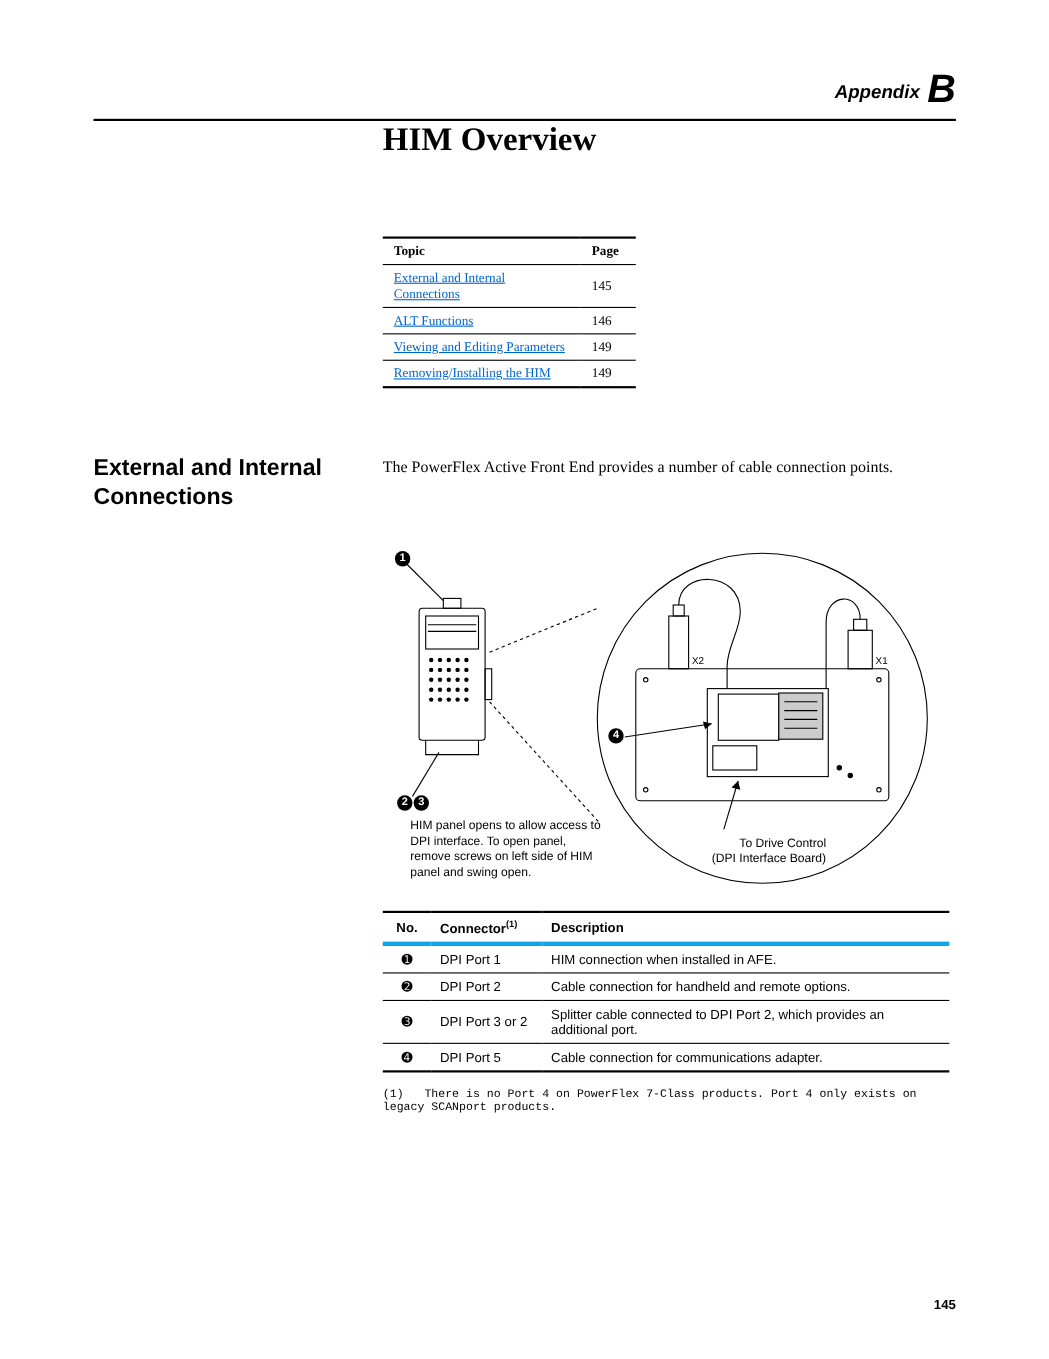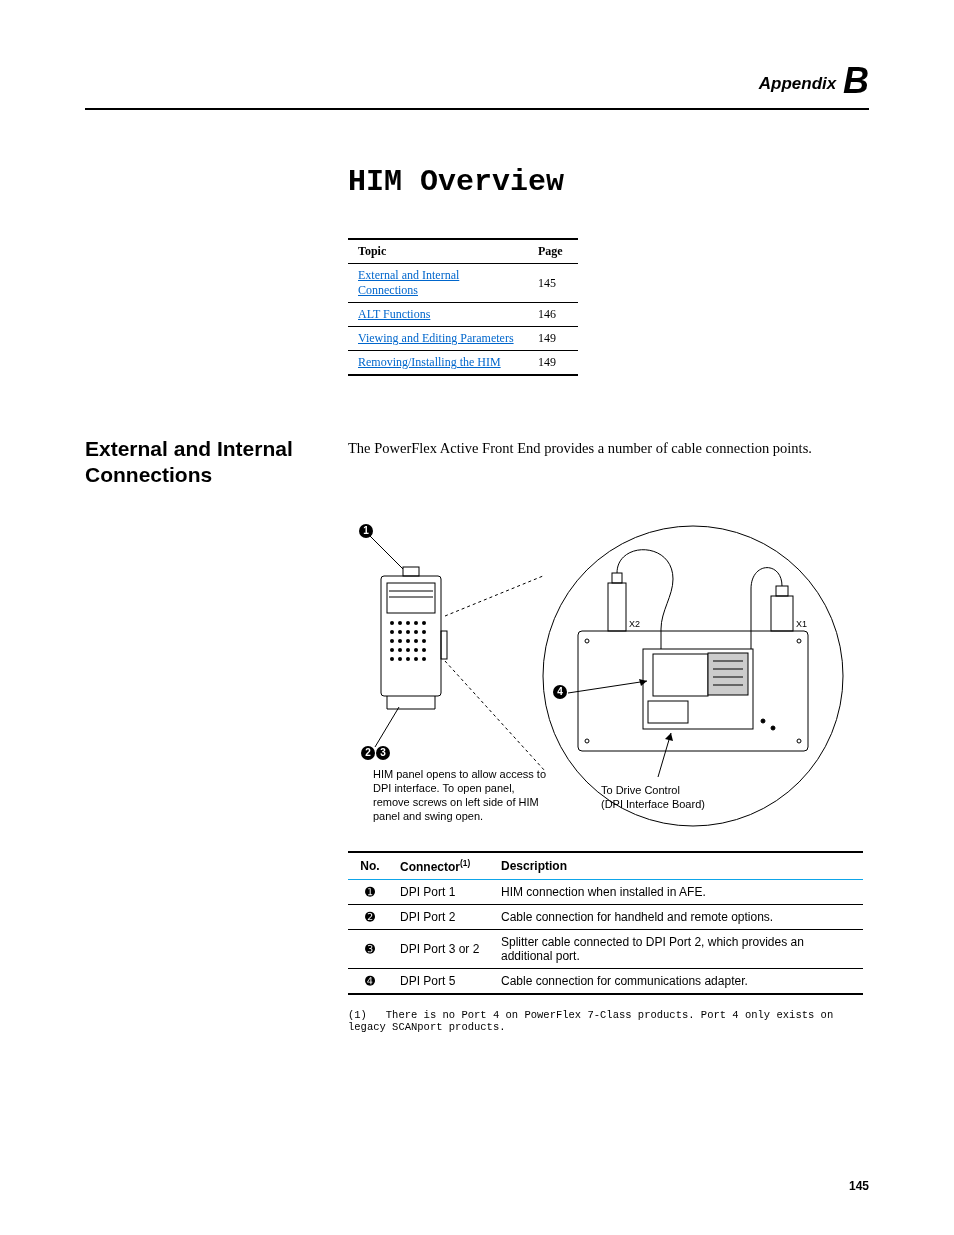--- a/index.html
+++ b/index.html
@@ -20,34 +20,33 @@
     position: relative;
   }
   .appendix-header {
     text-align: right;
     font-family: Arial, Helvetica, sans-serif;
     font-weight: bold;
     font-style: italic;
     font-size: 17px;
     border-bottom: 2px solid #000;
     padding-bottom: 6px;
-    margin-bottom: 55px;
   }
   .appendix-header .letter {
     font-size: 36px;
     font-style: italic;
     vertical-align: -4px;
     margin-left: 2px;
   }
   .main-title {
-    font-family: Liberation Mono, monospace;
+    font-family: Liberation Serif, serif;
     font-weight: bold;
     font-size: 30px;
     margin-left: 263px;
-    margin-bottom: 39px;
+    margin-bottom: 71px;
   }
   .toc-table {
     margin-left: 263px;
     border-collapse: collapse;
     font-family: Liberation Serif, serif;
     font-size: 12px;
     margin-bottom: 60px;
   }
   .toc-table th {
     text-align: left;
@@ -116,21 +115,21 @@
   .conn-table {
     border-collapse: collapse;
     font-family: Arial, Helvetica, sans-serif;
     font-size: 12px;
     width: 515px;
   }
   .conn-table th {
     text-align: left;
     font-weight: bold;
     border-top: 2px solid #000;
-    border-bottom: 1px solid #0ea5e9;
+    border-bottom: 4px solid #0ea5e9;
     padding: 5px 8px;
   }
   .conn-table td {
     border-bottom: 1px solid #000;
     padding: 5px 8px;
     vertical-align: middle;
   }
   .conn-table tbody tr:last-child td {
     border-bottom: 2px solid #000;
   }
@@ -294,21 +293,21 @@
       <text x="276" y="106" font-size="9" font-family="Arial">X2</text>
       <text x="443" y="106" font-size="9" font-family="Arial">X1</text>
     </svg>
 
     <span class="callout-circle" style="position:absolute; left:6px; top:3px">1</span>
     <span class="callout-circle" style="position:absolute; left:8px; top:225px">2</span>
     <span class="callout-circle" style="position:absolute; left:23px; top:225px">3</span>
     <span class="callout-circle" style="position:absolute; left:200px; top:164px">4</span>
 
     <div class="diagram-caption" style="left:20px; top:246px; width:180px">HIM panel opens to allow access to DPI interface. To open panel, remove screws on left side of HIM panel and swing open.</div>
-    <div class="diagram-caption" style="left:248px; top:262px; width:150px; text-align:left">
+    <div class="diagram-caption" style="left:248px; top:262px; width:150px; text-align:right">
       <span>To Drive Control</span><br>
       <span>(DPI Interface Board)</span>
     </div>
   </div>
 
   <div class="conn-table-wrap">
     <table class="conn-table">
       <thead>
         <tr>
           <th class="no-col">No.</th>

